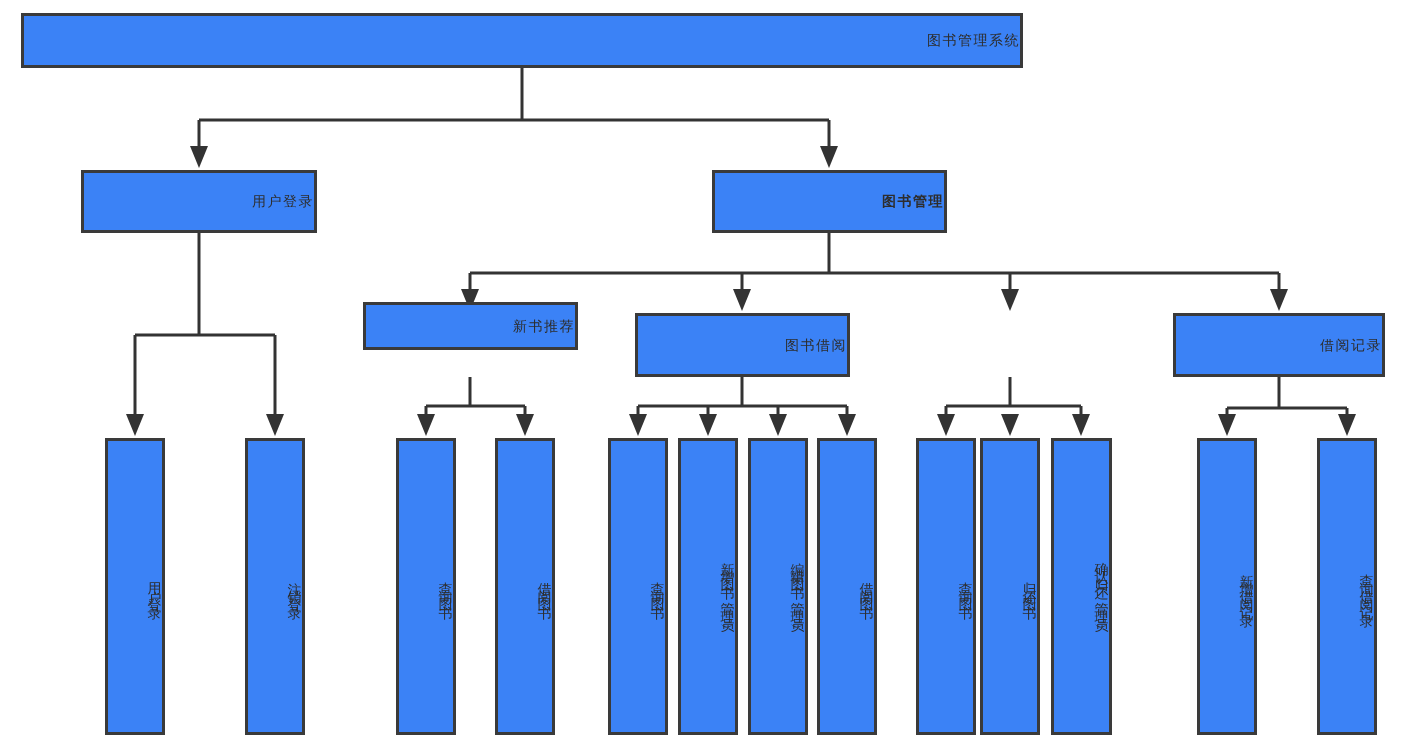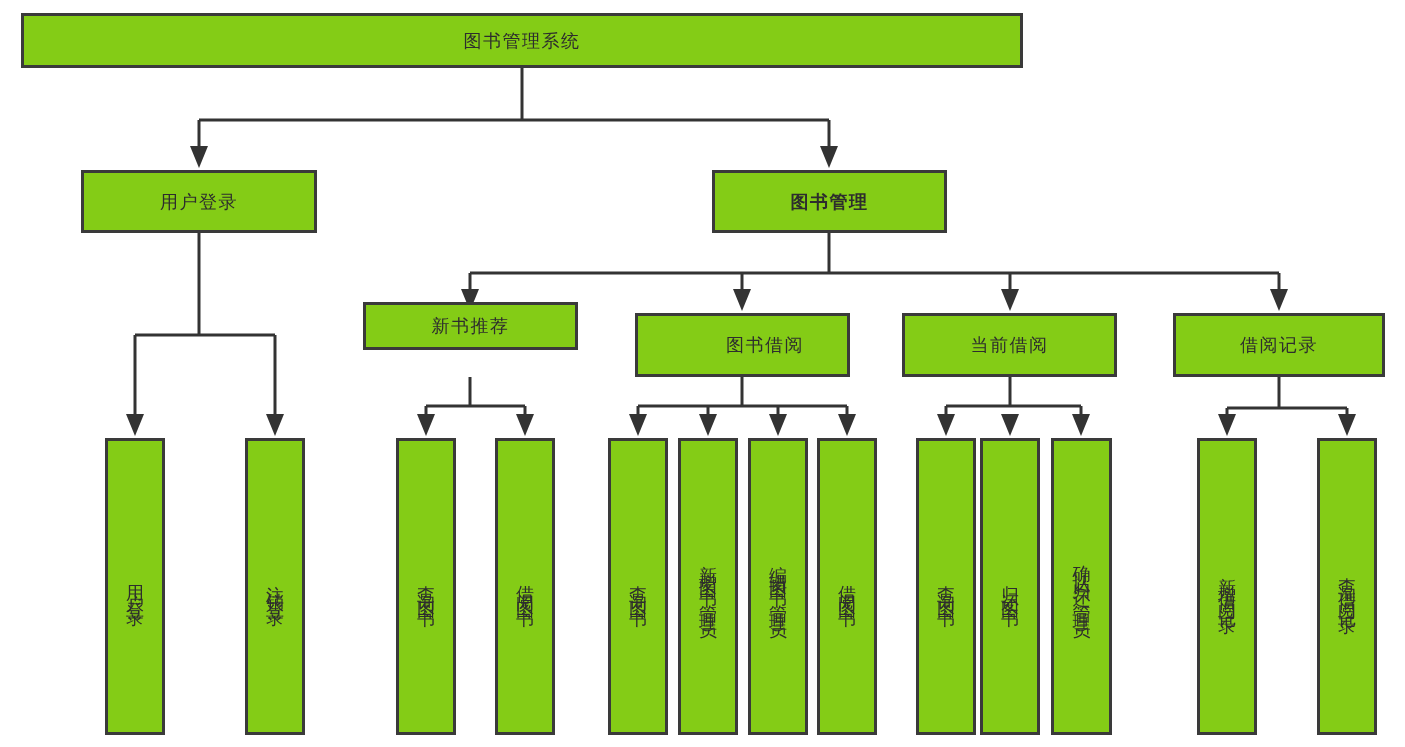--- a/index.html
+++ b/index.html
@@ -18,26 +18,26 @@
   .connectors {
     position: absolute;
     left: 0; top: 0;
     width: 1405px;
     height: 747px;
     z-index: 0;
   }
   .box {
     position: absolute;
     box-sizing: border-box;
-    background: #84cc16;
+    background: #3b82f6;
     border: 3px solid #3a3a3a;
     display: flex;
     align-items: center;
-    justify-content: center;
-    font-size: 18px;
+    justify-content: flex-end;
+    font-size: 14px;
     letter-spacing: 1.5px;
     color: #2d2d2d;
     z-index: 1;
     line-height: 1.2;
     white-space: nowrap;
   }
   .leaf span {
     writing-mode: vertical-rl;
     text-orientation: mixed;
     letter-spacing: 8px;
@@ -135,23 +135,20 @@
   <div class="box" style="left:712px; top:170px; width:235px; height:63px;font-weight:bold;">
     <span>图书管理</span>
   </div>
 
   <div class="box" style="left:363px; top:302px; width:215px; height:48px;">
     <span>新书推荐</span>
   </div>
   <div class="box" style="left:635px; top:313px; width:215px; height:64px;padding-left:45px;">
     <span>图书借阅</span>
   </div>
-  <div class="box" style="left:902px; top:313px; width:215px; height:64px;">
-    <span>当前借阅</span>
-  </div>
   <div class="box" style="left:1173px; top:313px; width:212px; height:64px;">
     <span>借阅记录</span>
   </div>
 
   <div class="box leaf" style="left:105px; top:438px; width:60px; height:297px;">
     <span>用户登录</span>
   </div>
   <div class="box leaf" style="left:245px; top:438px; width:60px; height:297px;">
     <span>注销登录</span>
   </div>

